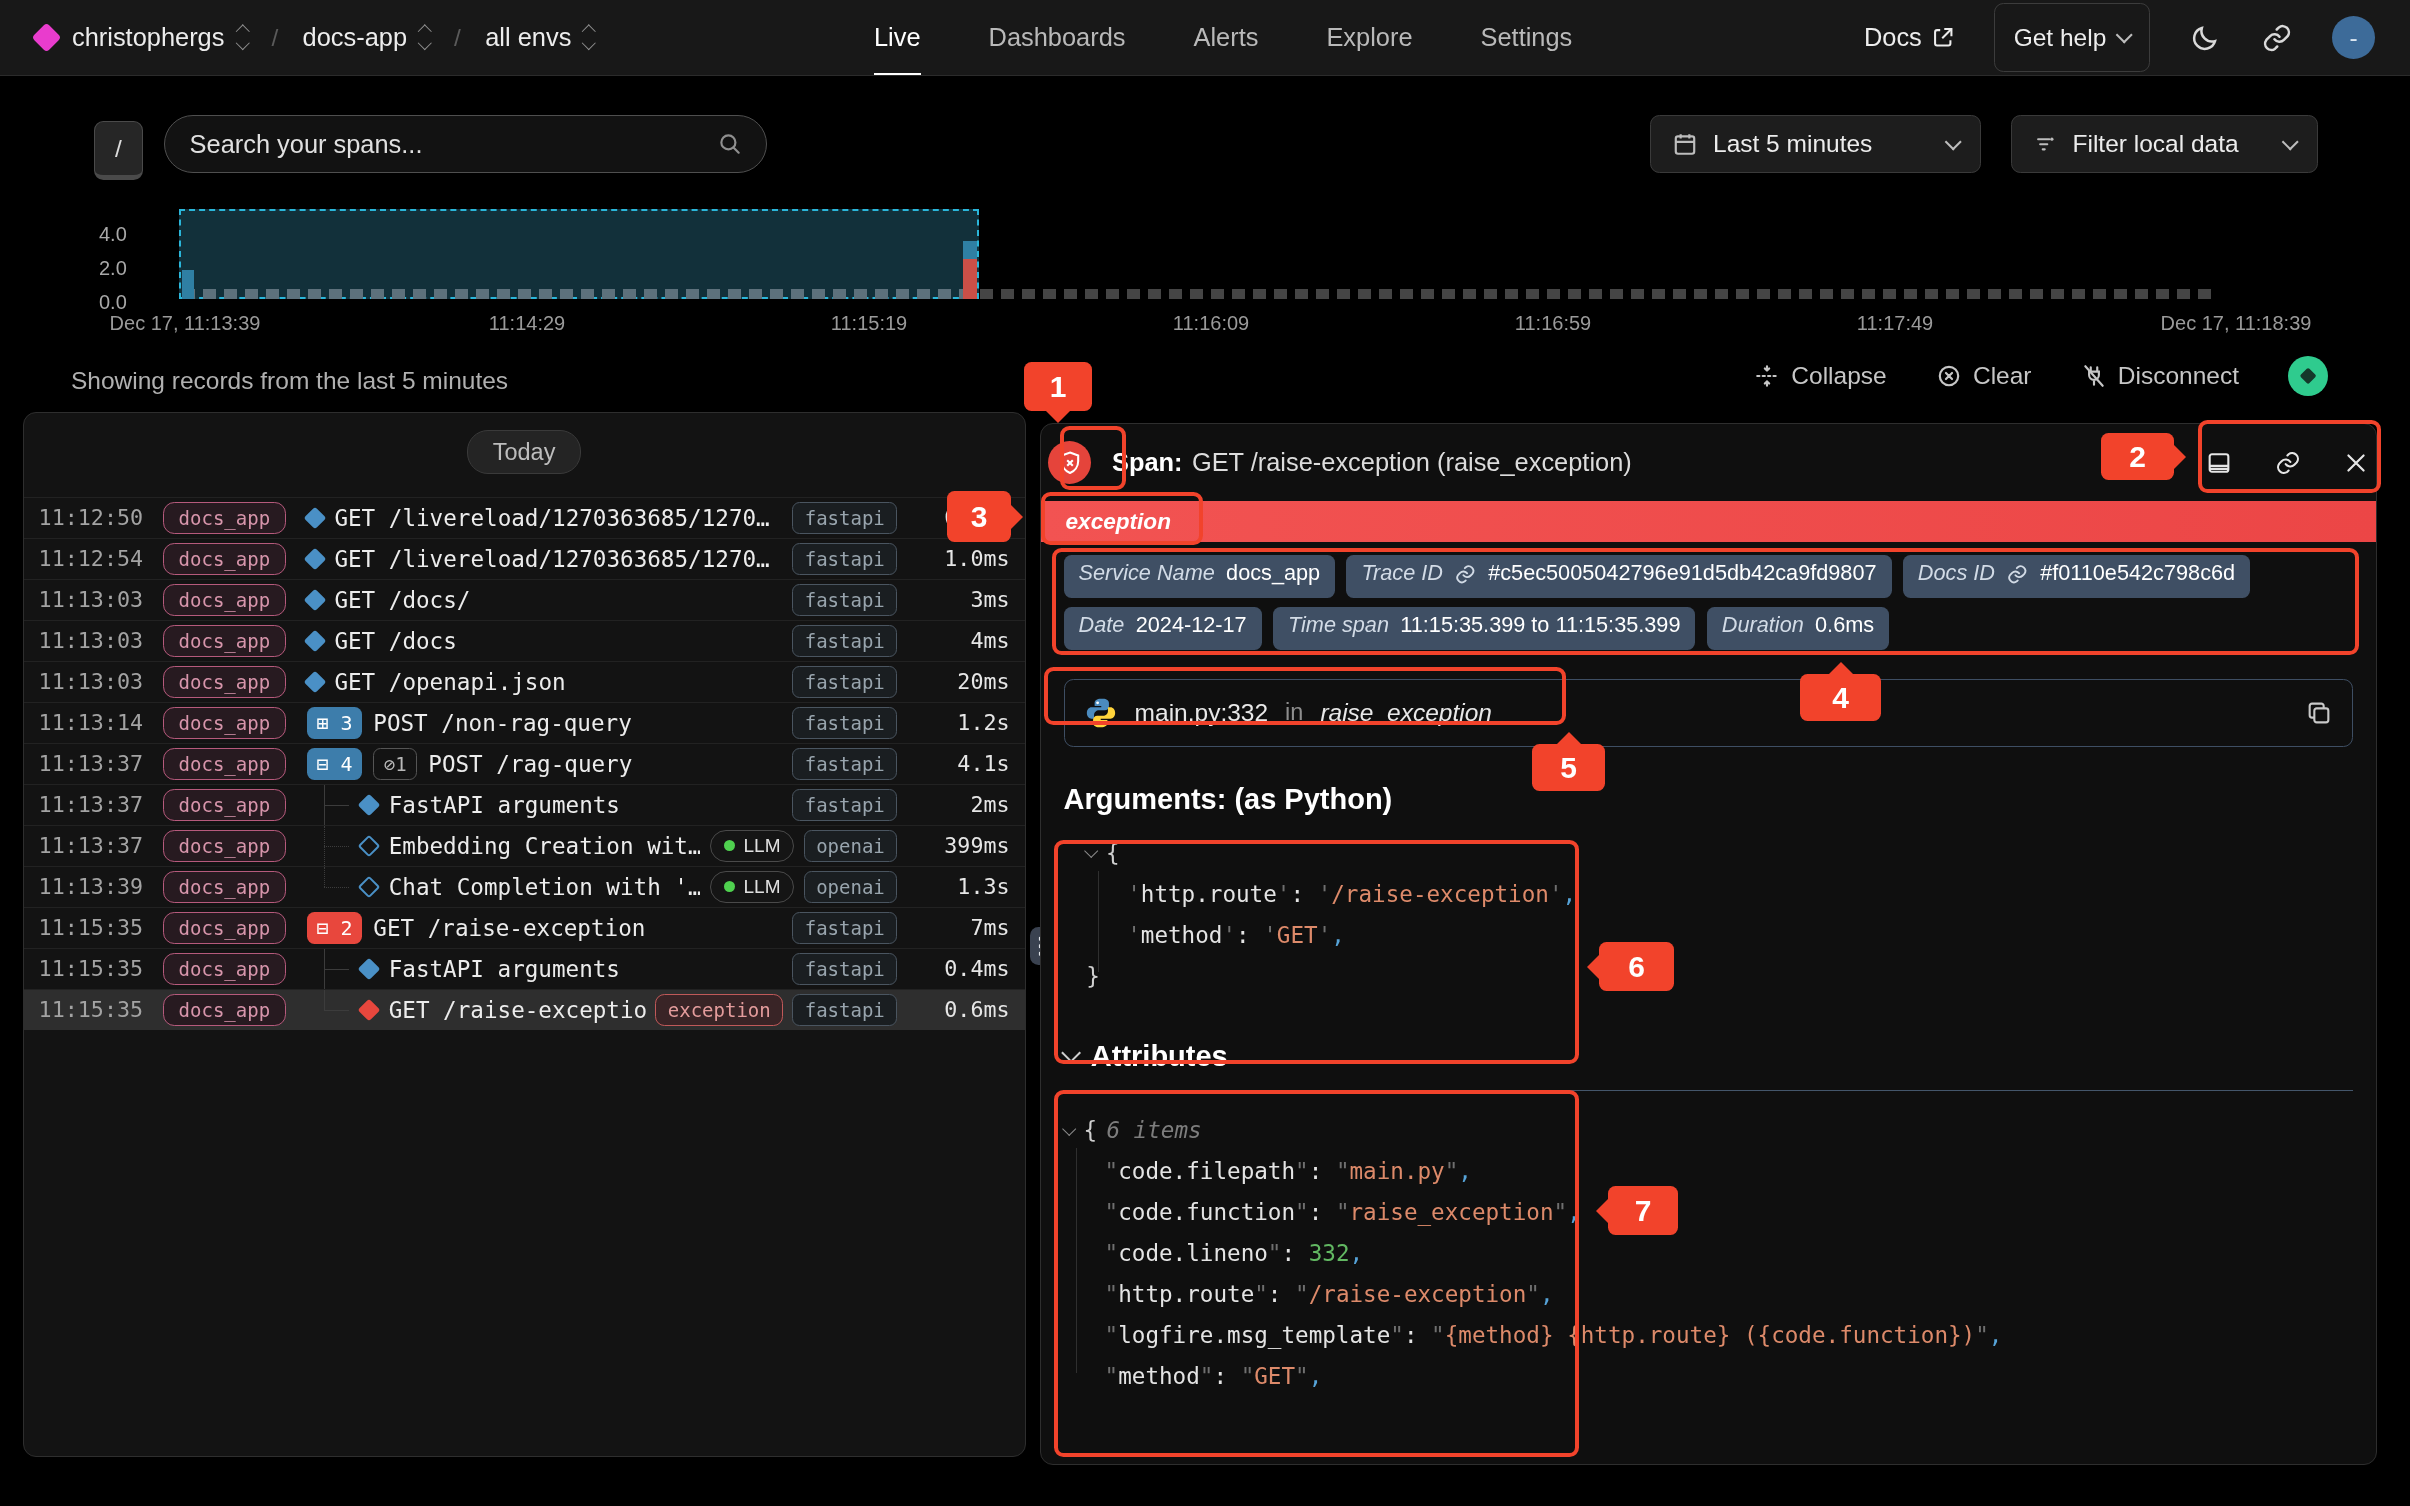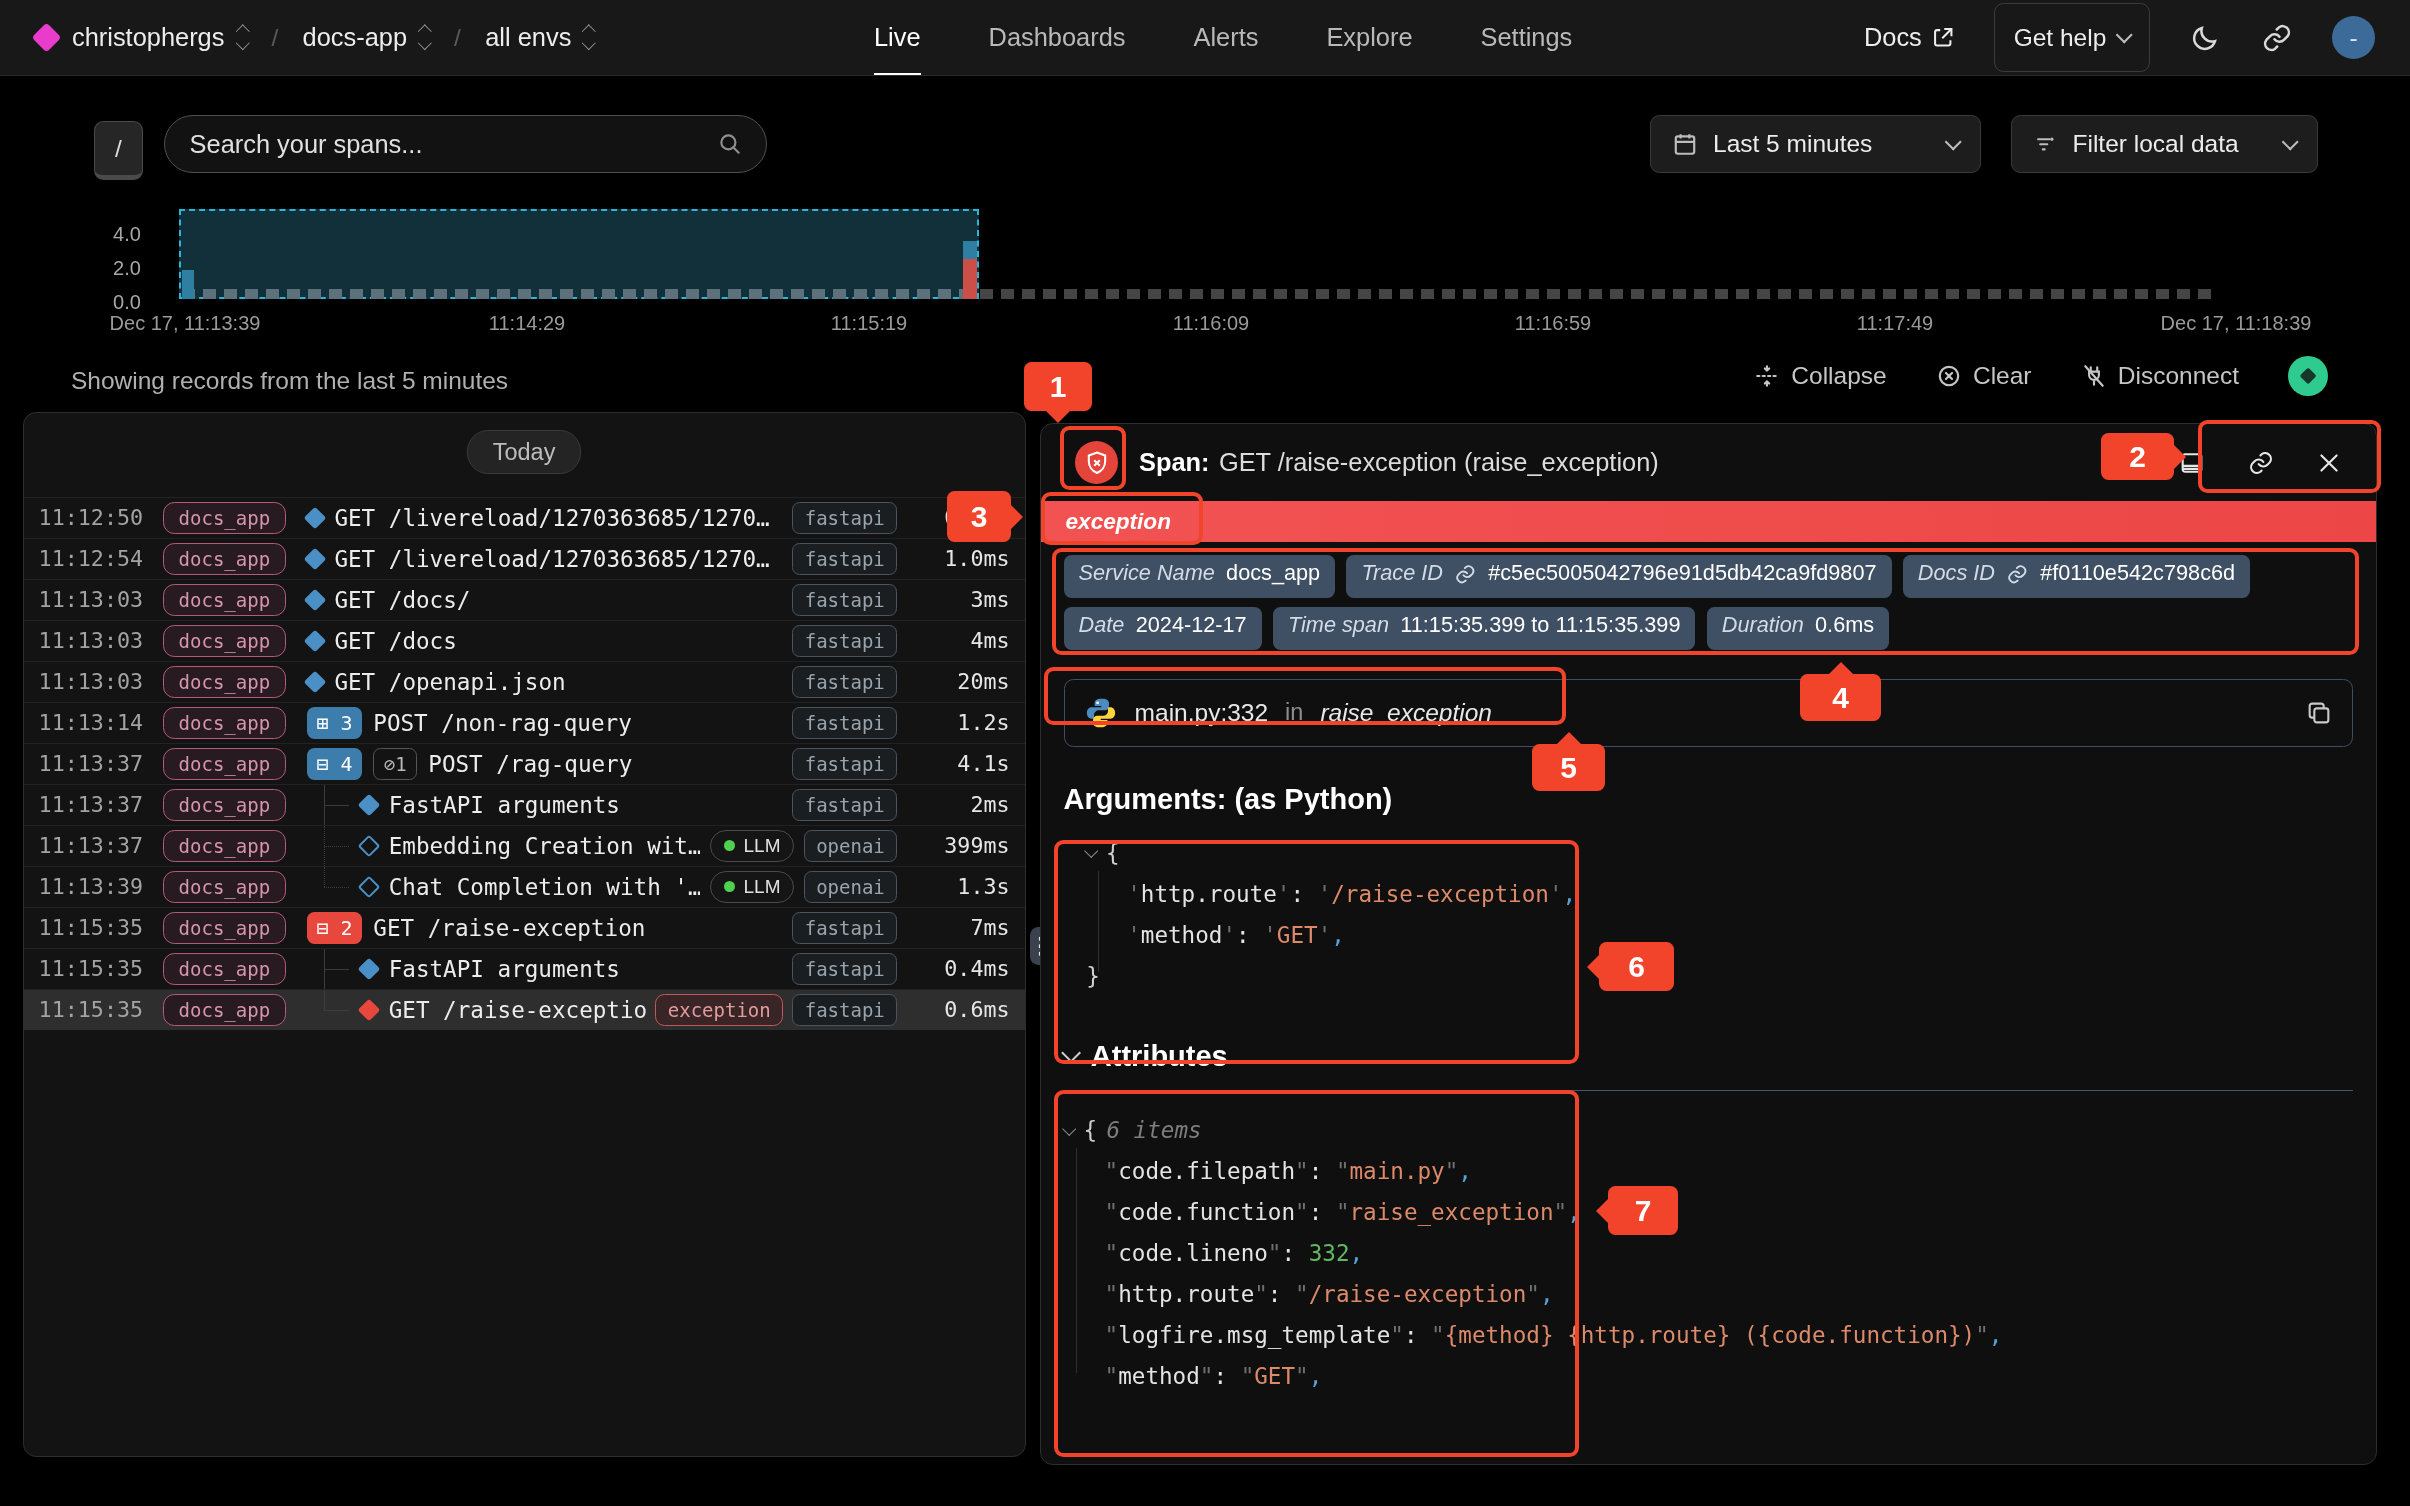--- a/index.html
+++ b/index.html
@@ -36,21 +36,21 @@
   .search input{flex:1;background:transparent;border:none;outline:none;color:#e8e8e8;font-size:25.4px;font-family:"Liberation Sans",sans-serif;}
   .search input::placeholder{color:#e0e0e0;opacity:1;}
   .tool-btn{position:absolute;top:115px;height:58px;background:#1d1d1d;border:1.9px solid #3a3a3a;border-radius:9.4px;
             display:flex;align-items:center;gap:15px;padding:0 21px;font-size:24.5px;color:#ececec;box-sizing:border-box;cursor:pointer;}
   #timerange{left:1650px;width:331px;}
   #localfilter{left:2011px;width:307px;}
   .chev-dn{width:10.4px;height:10.4px;border-right:2.4px solid #bdbdbd;border-bottom:2.4px solid #bdbdbd;transform:rotate(45deg);margin-top:-3.8px;}
 
   
   .chart{position:absolute;left:0;top:202px;width:2411px;height:141px;}
-  .ytick{position:absolute;width:56px;text-align:center;color:#a8a8a8;font-size:20px;}
+  .ytick{position:absolute;width:56px;text-align:left;color:#a8a8a8;font-size:20px;}
   .plot{position:absolute;left:174px;top:6.6px;width:2048px;height:90px;}
   .sel{position:absolute;left:4.7px;top:0;width:800px;height:90px;background:#12303a;border:2.8px dashed #2ab6da;box-sizing:border-box;}
   .bar{position:absolute;bottom:0;}
   .tickband{position:absolute;bottom:0;height:9.4px;}
   .xlabels{position:absolute;left:0;top:110px;width:2411px;height:28px;}
   .xlab{position:absolute;transform:translateX(-50%);color:#9a9a9a;font-size:20px;white-space:nowrap;}
 
   
   .showing{position:absolute;left:71px;top:367px;font-size:24.5px;color:#b0b0b0;}
   .statusbar{position:absolute;right:83px;top:356px;display:flex;align-items:center;gap:49px;}
@@ -101,21 +101,21 @@
   
   .grip{position:absolute;left:1030px;top:927px;width:28px;height:38px;background:#3a4250;border-radius:8.5px;
         display:flex;align-items:center;justify-content:center;cursor:col-resize;}
   .grip .dots{width:11.3px;height:22.6px;
     background-image:radial-gradient(circle,#dfe3e8 2.1px,transparent 2.4px);
     background-size:5.6px 7.5px;}
 
   
   .detail-panel{position:absolute;left:1040px;top:423px;width:1337px;height:1042px;background:#0f0f0f;
                 border:0.9px solid #2e2e2e;border-radius:13px;box-sizing:border-box;overflow:hidden;display:flex;flex-direction:column;}
-  .dp-header{height:77px;flex:0 0 auto;display:flex;align-items:center;padding:0 34px;gap:21px;}
+  .dp-header{height:77px;flex:0 0 auto;display:flex;align-items:center;padding:0 7px;gap:21px;}
   .excep-icon{width:43px;height:43px;border-radius:50%;background:#e5443b;display:flex;align-items:center;justify-content:center;flex:0 0 auto;}
   .dp-title{font-size:25.4px;color:#dcdcdc;white-space:nowrap;overflow:hidden;flex:1;}
   .dp-title b{color:#fff;margin-right:9.4px;}
   .dp-hicons{display:flex;align-items:center;gap:41px;flex:0 0 auto;}
   .banner{height:41px;flex:0 0 auto;background:linear-gradient(90deg,#f25352,#ec4646);display:flex;align-items:center;padding:0 24.5px;}
   .banner span{color:#fff;font-size:22.6px;font-weight:bold;font-style:italic;}
   .meta{flex:0 0 auto;padding:13px 22.6px 5.6px;display:flex;flex-direction:column;gap:9.4px;}
   .meta-row{display:flex;gap:11.3px;flex-wrap:nowrap;}
   .pill{display:inline-flex;align-items:flex-end;gap:11.3px;background:#3f4f64;border-radius:7.5px;height:43px;
         padding:12px 15px;font-size:21.7px;white-space:nowrap;box-sizing:border-box;}

